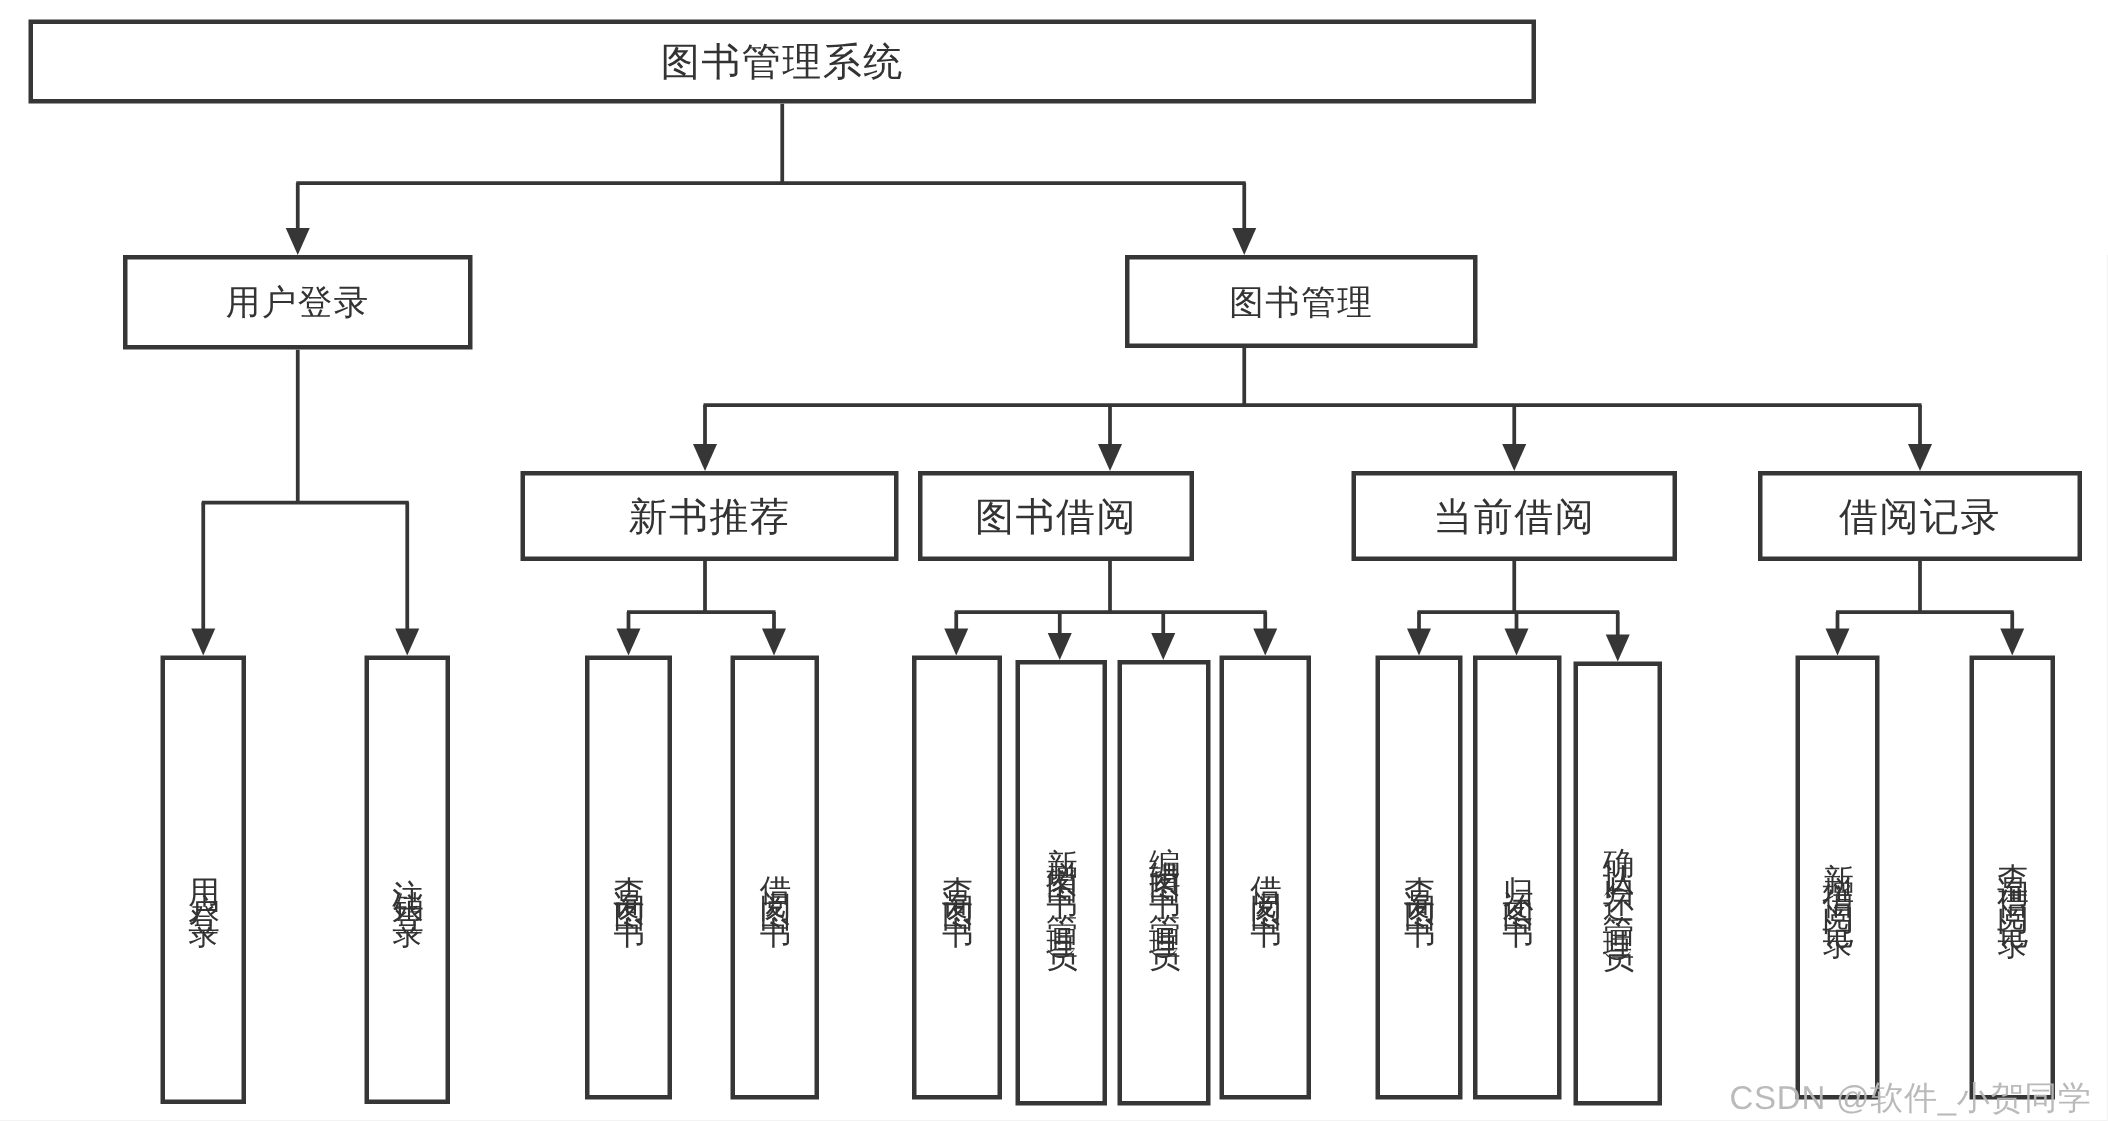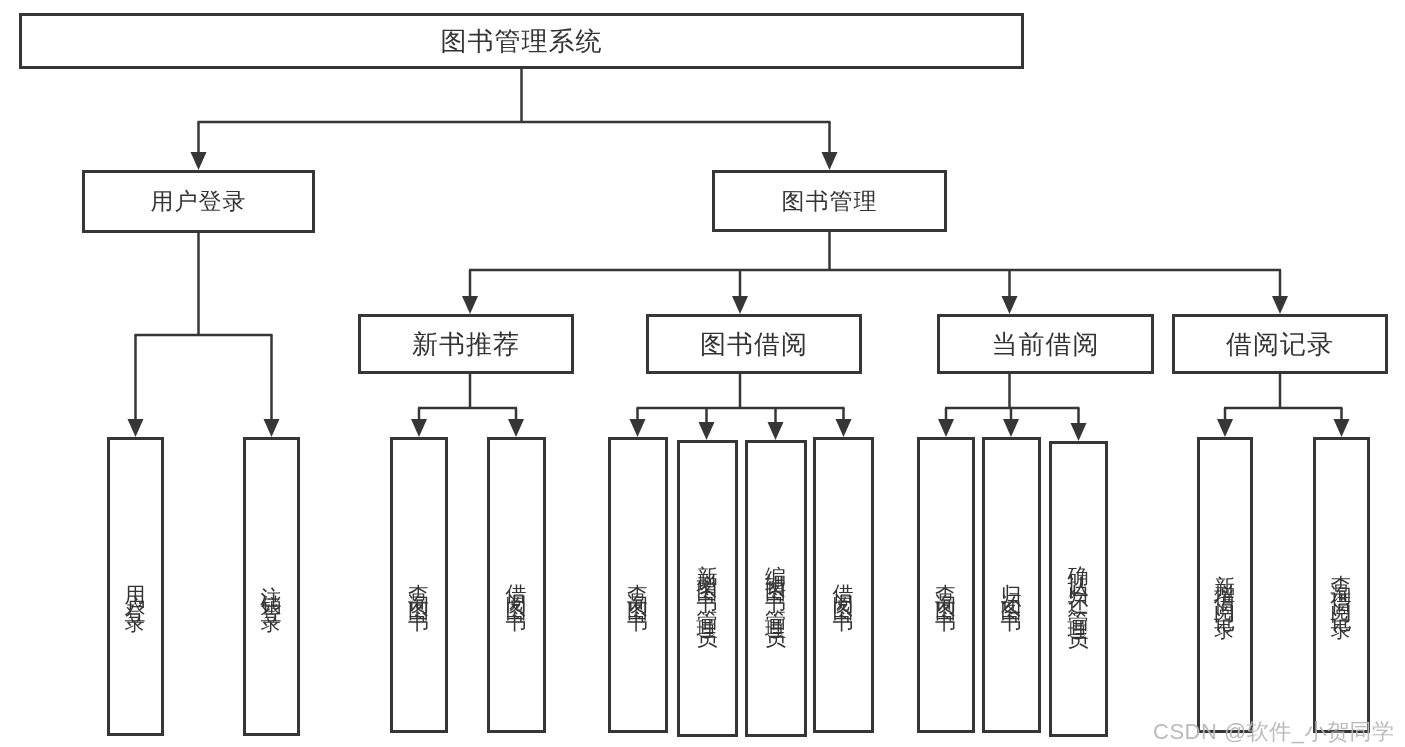--- a/index.html
+++ b/index.html
@@ -104,31 +104,31 @@
     <polygon points="1333.5,419 1349.5,419 1341.5,437"></polygon>
   </svg>
 
   <div class="box" style="left:19px;top:13px;width:1005px;height:56px;">
     <span class="hlabel">图书管理系统</span>
   </div>
 
   <div class="box l2" style="left:82px;top:170px;width:233px;height:63px;">
     <span class="hlabel">用户登录</span>
   </div>
-  <div class="box l2" style="left:712px;top:170px;width:235px;height:62px;">
+  <div class="box l2" style="left:750px;top:170px;width:235px;height:62px;">
     <span class="hlabel">图书管理</span>
   </div>
 
-  <div class="box" style="left:358px;top:314px;width:216px;height:60px;">
+  <div class="box" style="left:347px;top:314px;width:252px;height:60px;">
     <span class="hlabel">新书推荐</span>
   </div>
-  <div class="box" style="left:646px;top:314px;width:216px;height:60px;align-items:center;">
+  <div class="box" style="left:612px;top:314px;width:184px;height:60px;align-items:center;">
     <span class="hlabel">图书借阅</span>
   </div>
-  <div class="box" style="left:901px;top:314px;width:217px;height:60px;margin-left:36px;">
+  <div class="box" style="left:901px;top:314px;width:217px;height:60px;">
     <span class="hlabel">当前借阅</span>
   </div>
   <div class="box" style="left:1172px;top:314px;width:216px;height:60px;">
     <span class="hlabel">借阅记录</span>
   </div>
 
   <div class="box vbox" style="left:107px;top:437px;width:57px;height:299px;">
     <span class="vlabel">用户登录</span>
   </div>
   <div class="box vbox" style="left:243px;top:437px;width:57px;height:299px;">

